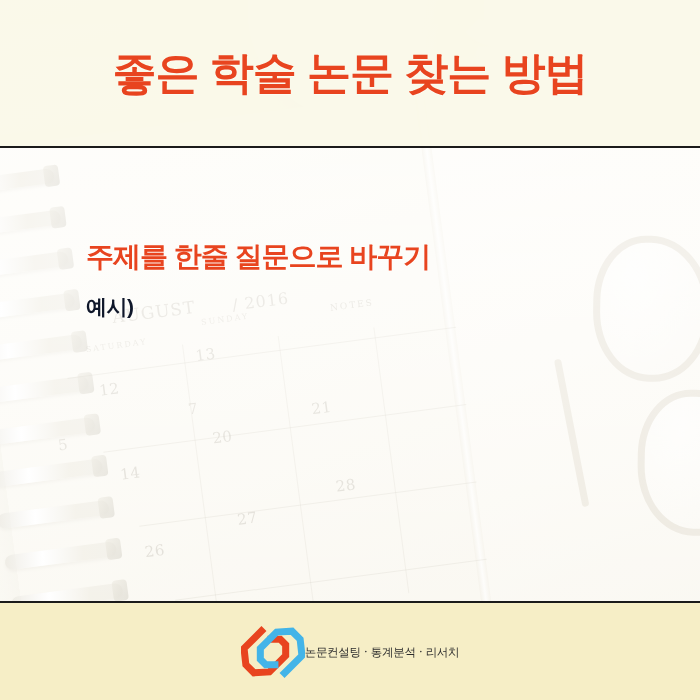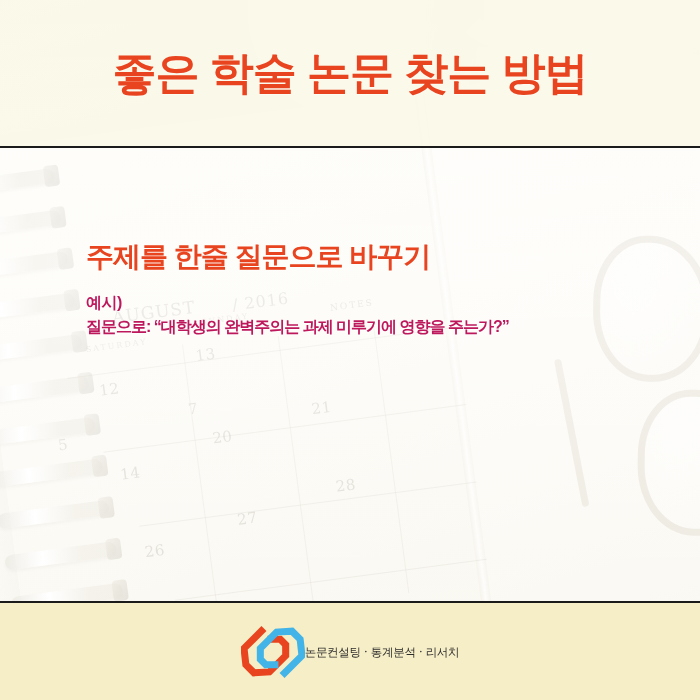--- a/index.html
+++ b/index.html
@@ -199,23 +199,23 @@
     letter-spacing:-1px;
     white-space:nowrap;
     text-shadow:0 1px 0 rgba(255,255,255,.55);
   }
   .body-lines {
     position:absolute;
     left:86px; top:143px;
     width:600px;
   }
   .body-line {
-    font-size:16px;
+    font-size:21px;
     font-weight:bold;
-    color:#be185d;
+    color:#0f172a;
     line-height:1.52;
     letter-spacing:-1px;
     white-space:nowrap;
     text-shadow:0 1px 0 rgba(255,255,255,.75);
   }
   .body-line.lead { letter-spacing:-.5px; }
 
   
   .footer-band {
     position:absolute;
@@ -322,21 +322,20 @@
   <div class="header-band">
     <h1 class="header-title">좋은 학술 논문 찾는 방법</h1>
   </div>
 
   <div class="content">
 
     <h2 class="subtitle">주제를 한줄 질문으로 바꾸기</h2>
 
     <div class="body-lines">
       <div class="body-line lead">예시)</div>
-      <div class="body-line">질문으로: “대학생의 완벽주의는 과제 미루기에 영향을 주는가?”</div>
     </div>
 
   </div>
 
   <div class="footer-band">
 
     <div class="logo-mark">
       <svg viewBox="0 0 100 100" width="64" height="64" aria-hidden="true">
         <g fill="none" stroke-width="11" stroke-linecap="butt" stroke-linejoin="miter">
 

